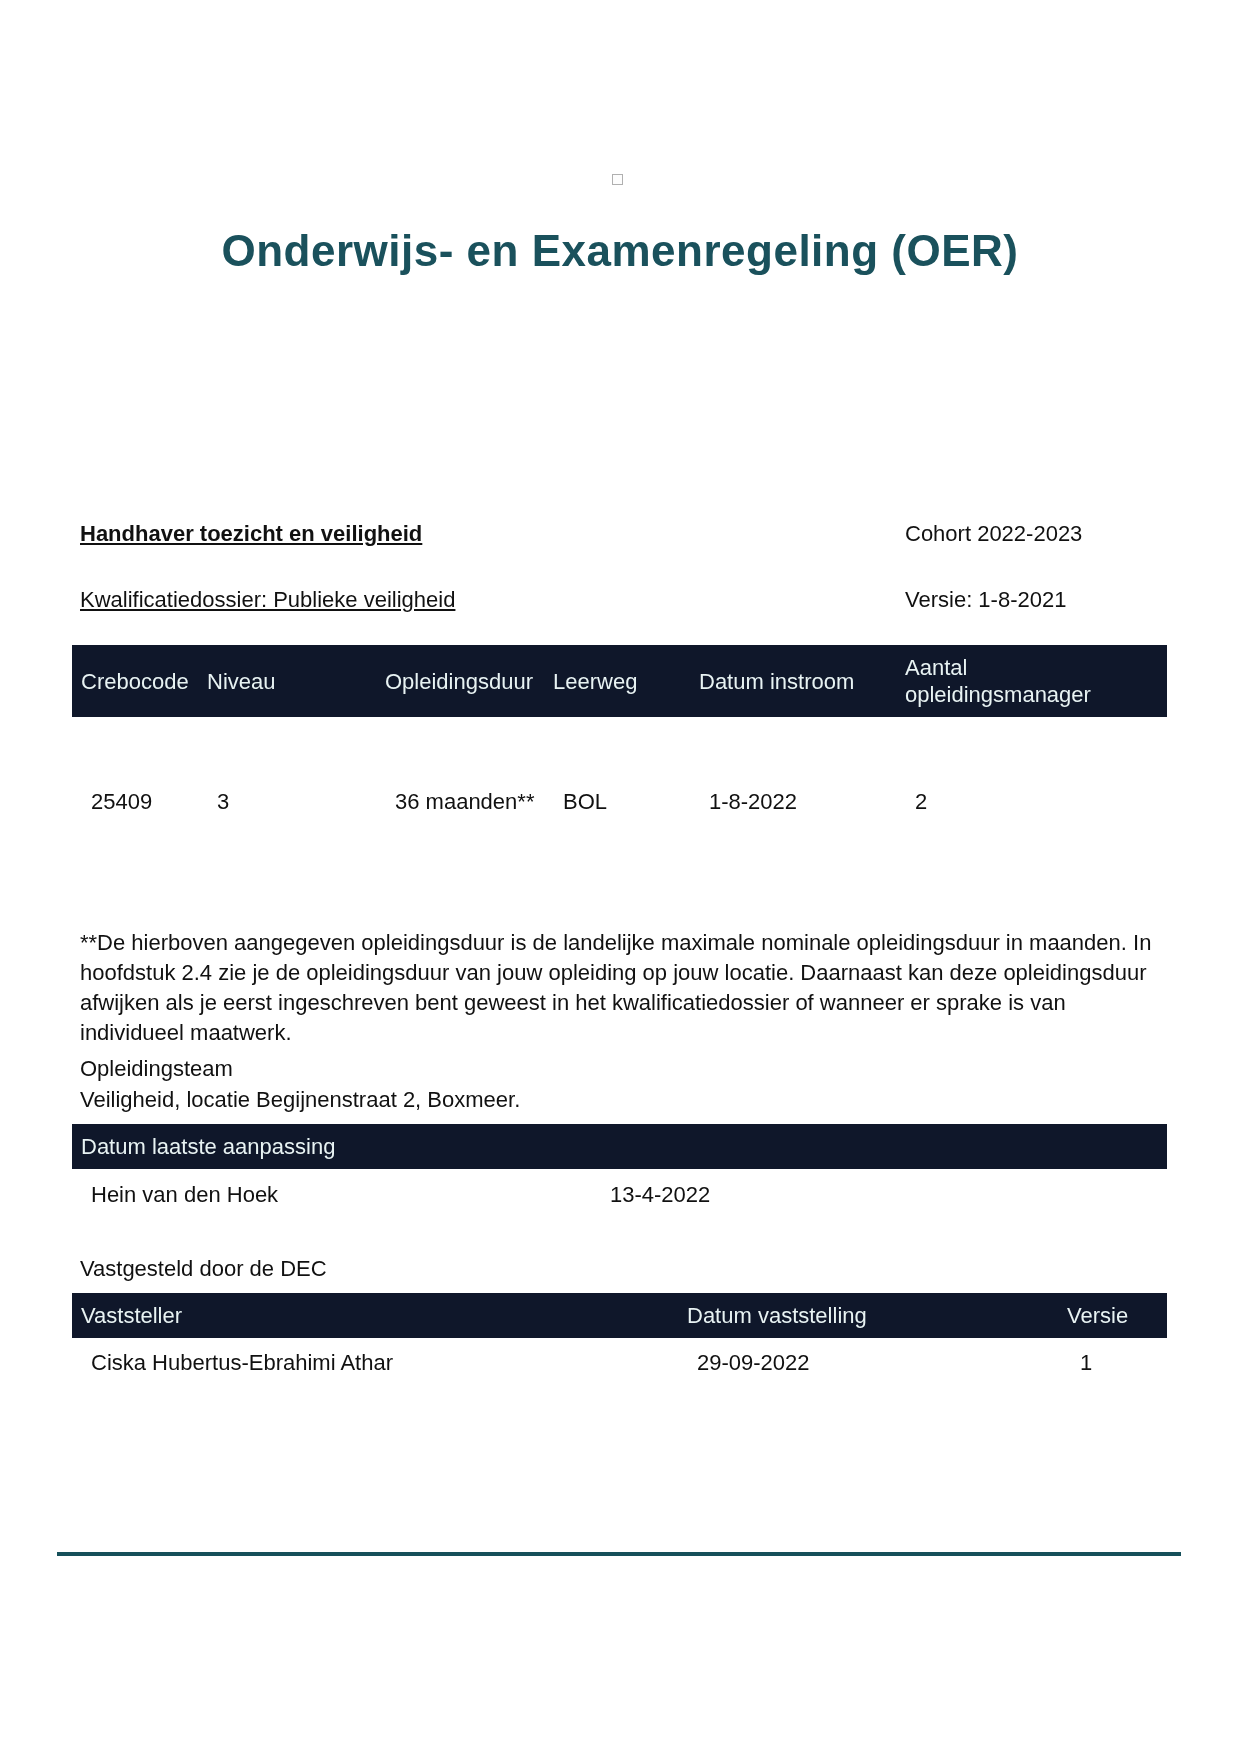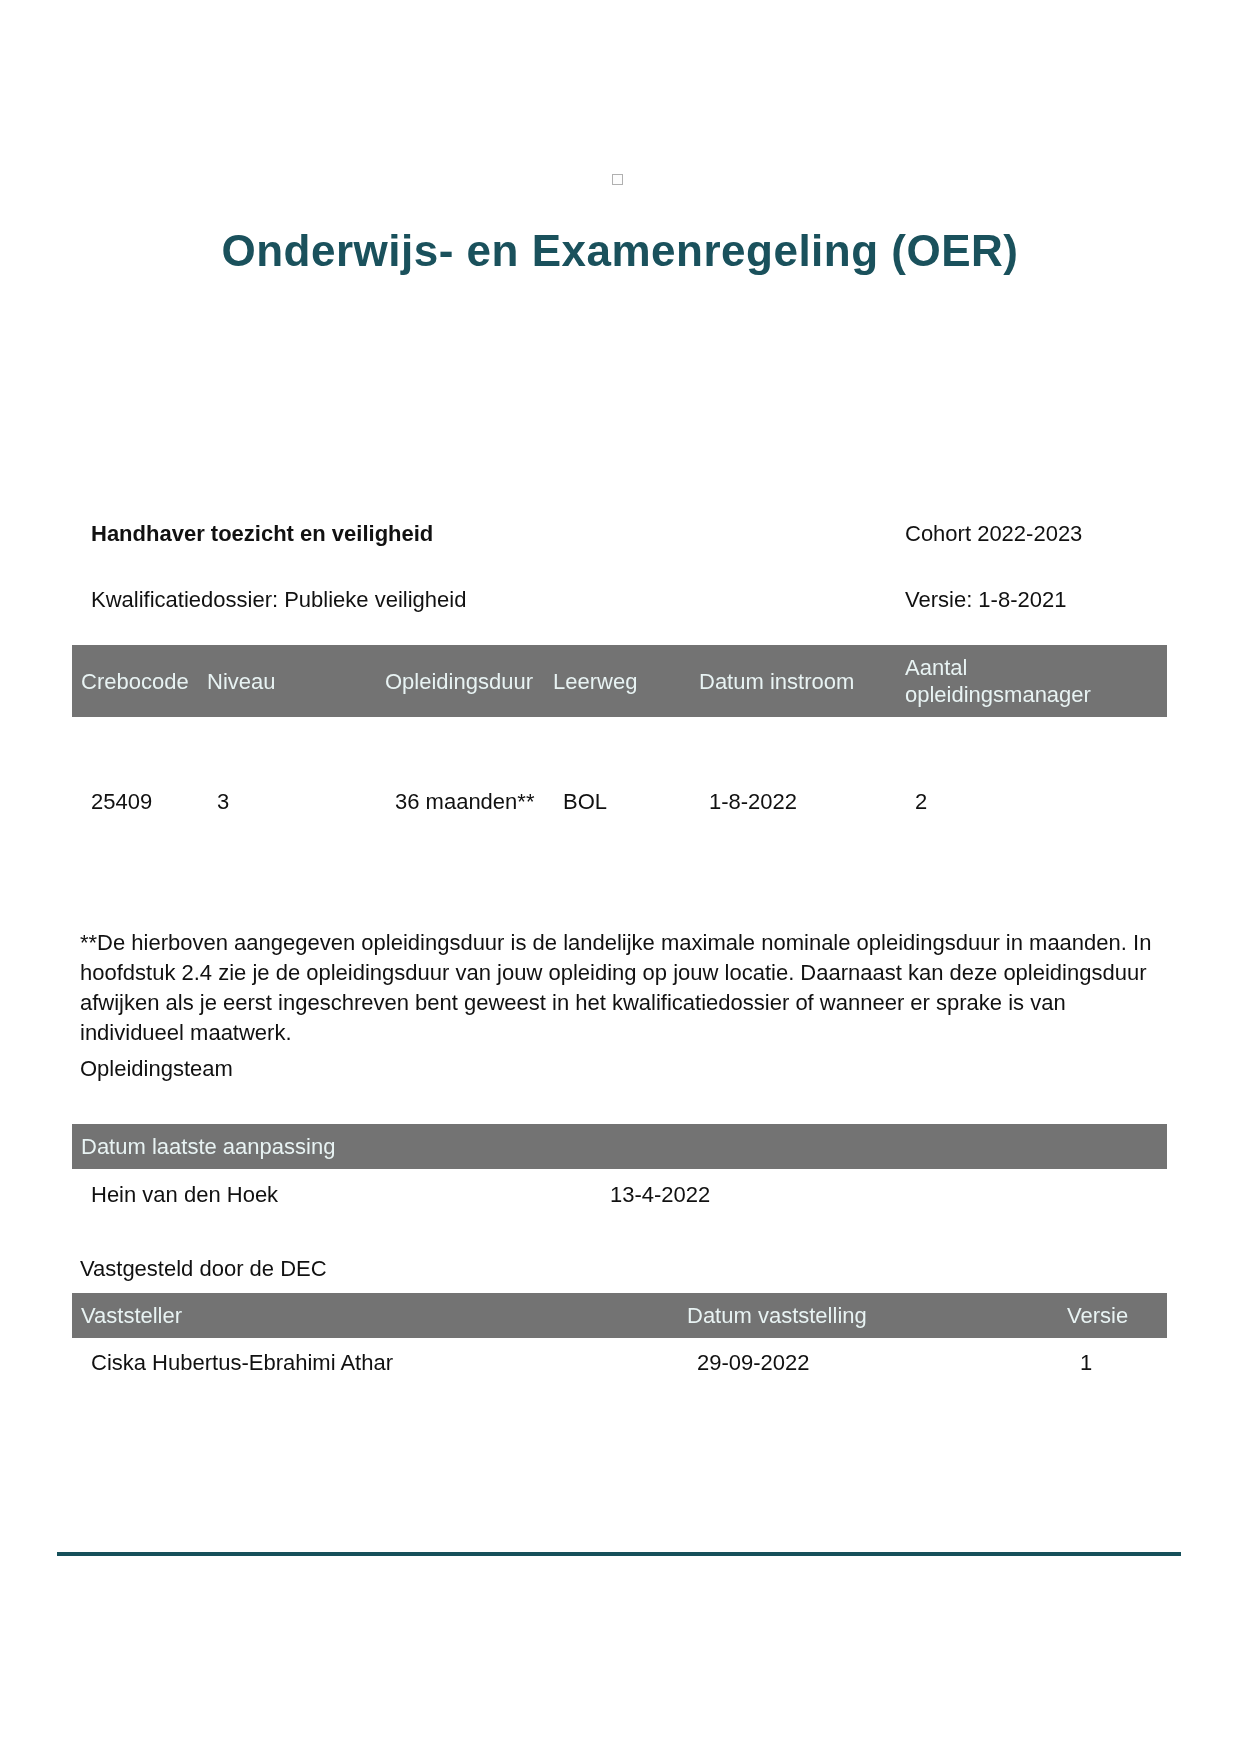--- a/index.html
+++ b/index.html
@@ -35,31 +35,31 @@
     letter-spacing: 0.5px;
   }
 
   .meta-line {
     position: absolute;
     left: 80px;
     width: 1085px;
     font-size: 22px;
     color: #111111;
   }
-  .meta-line .left  { position: absolute; left: 11px; top: 0; }
+  .meta-line .left  { position: absolute; left: 0; top: 0; text-decoration: underline; }
   .meta-line .right { position: absolute; left: 825px; top: 0; }
   .meta-line.row1 { top: 521px; }
   .meta-line.row1 .left { font-weight: bold; }
   .meta-line.row2 { top: 587px; }
 
   .teal-band {
     position: absolute;
     left: 72px;
     width: 1095px;
-    background: #737373;
+    background: #0f172a;
     color: #e8f3f3;
     font-size: 22px;
     display: grid;
     align-items: center;
   }
   .teal-band > div { line-height: 27px; }
 
   .grid6 { grid-template-columns: 135px 178px 168px 146px 206px 1fr; }
   .grid2 { grid-template-columns: 528px 1fr; }
   .grid3 { grid-template-columns: 599px 364px 1fr; gap: 16px; }
@@ -149,20 +149,21 @@
     <div>36 maanden**</div>
     <div>BOL</div>
     <div>1-8-2022</div>
     <div>2</div>
   </div>
 
   <p class="footnote">**De hierboven aangegeven opleidingsduur is de landelijke maximale nominale opleidingsduur in maanden. In hoofdstuk 2.4 zie je de opleidingsduur van jouw opleiding op jouw locatie. Daarnaast kan deze opleidingsduur afwijken als je eerst ingeschreven bent geweest in het kwalificatiedossier of wanneer er sprake is van individueel maatwerk.</p>
 
   <div class="team-block">
     <div>Opleidingsteam</div>
+    <div>Veiligheid, locatie Begijnenstraat 2, Boxmeer.</div>
   </div>
 
   <div class="teal-band grid2 pad-first band-manager">
     <div>Datum laatste aanpassing</div>
   </div>
 
   <div class="data-row grid2 pad-first row-manager">
     <div>Hein van den Hoek</div>
     <div>13-4-2022</div>
   </div>

